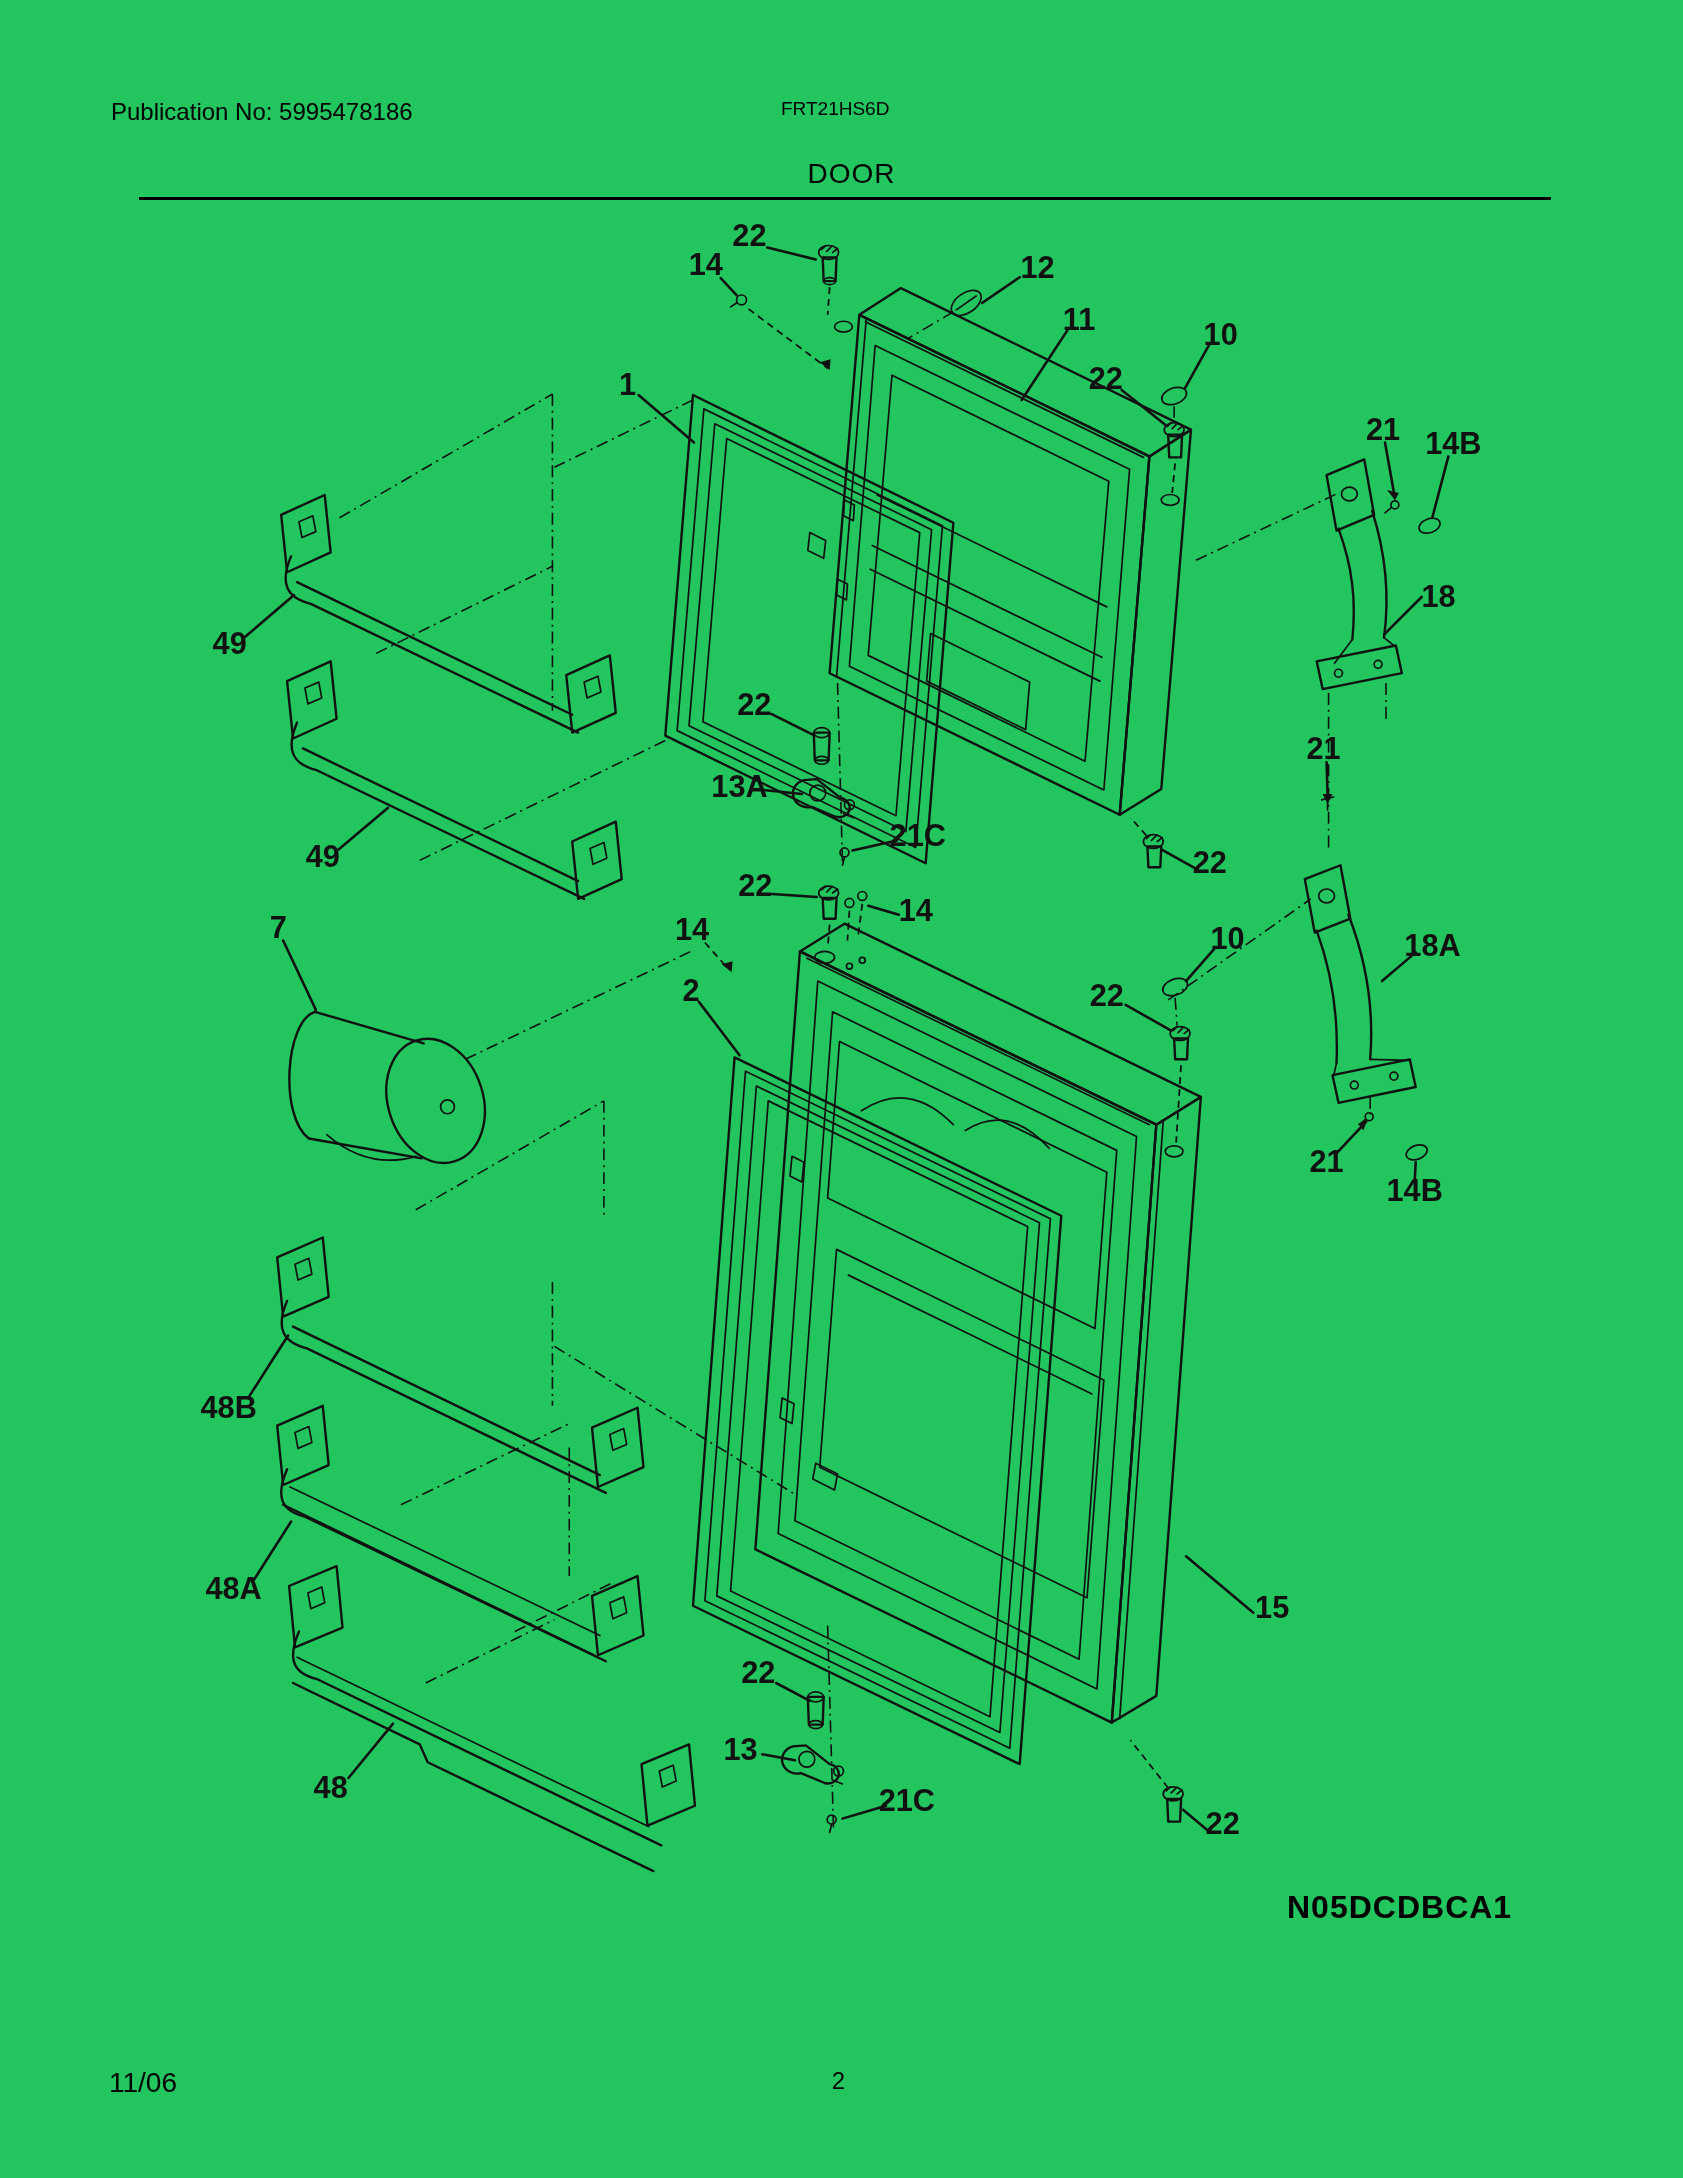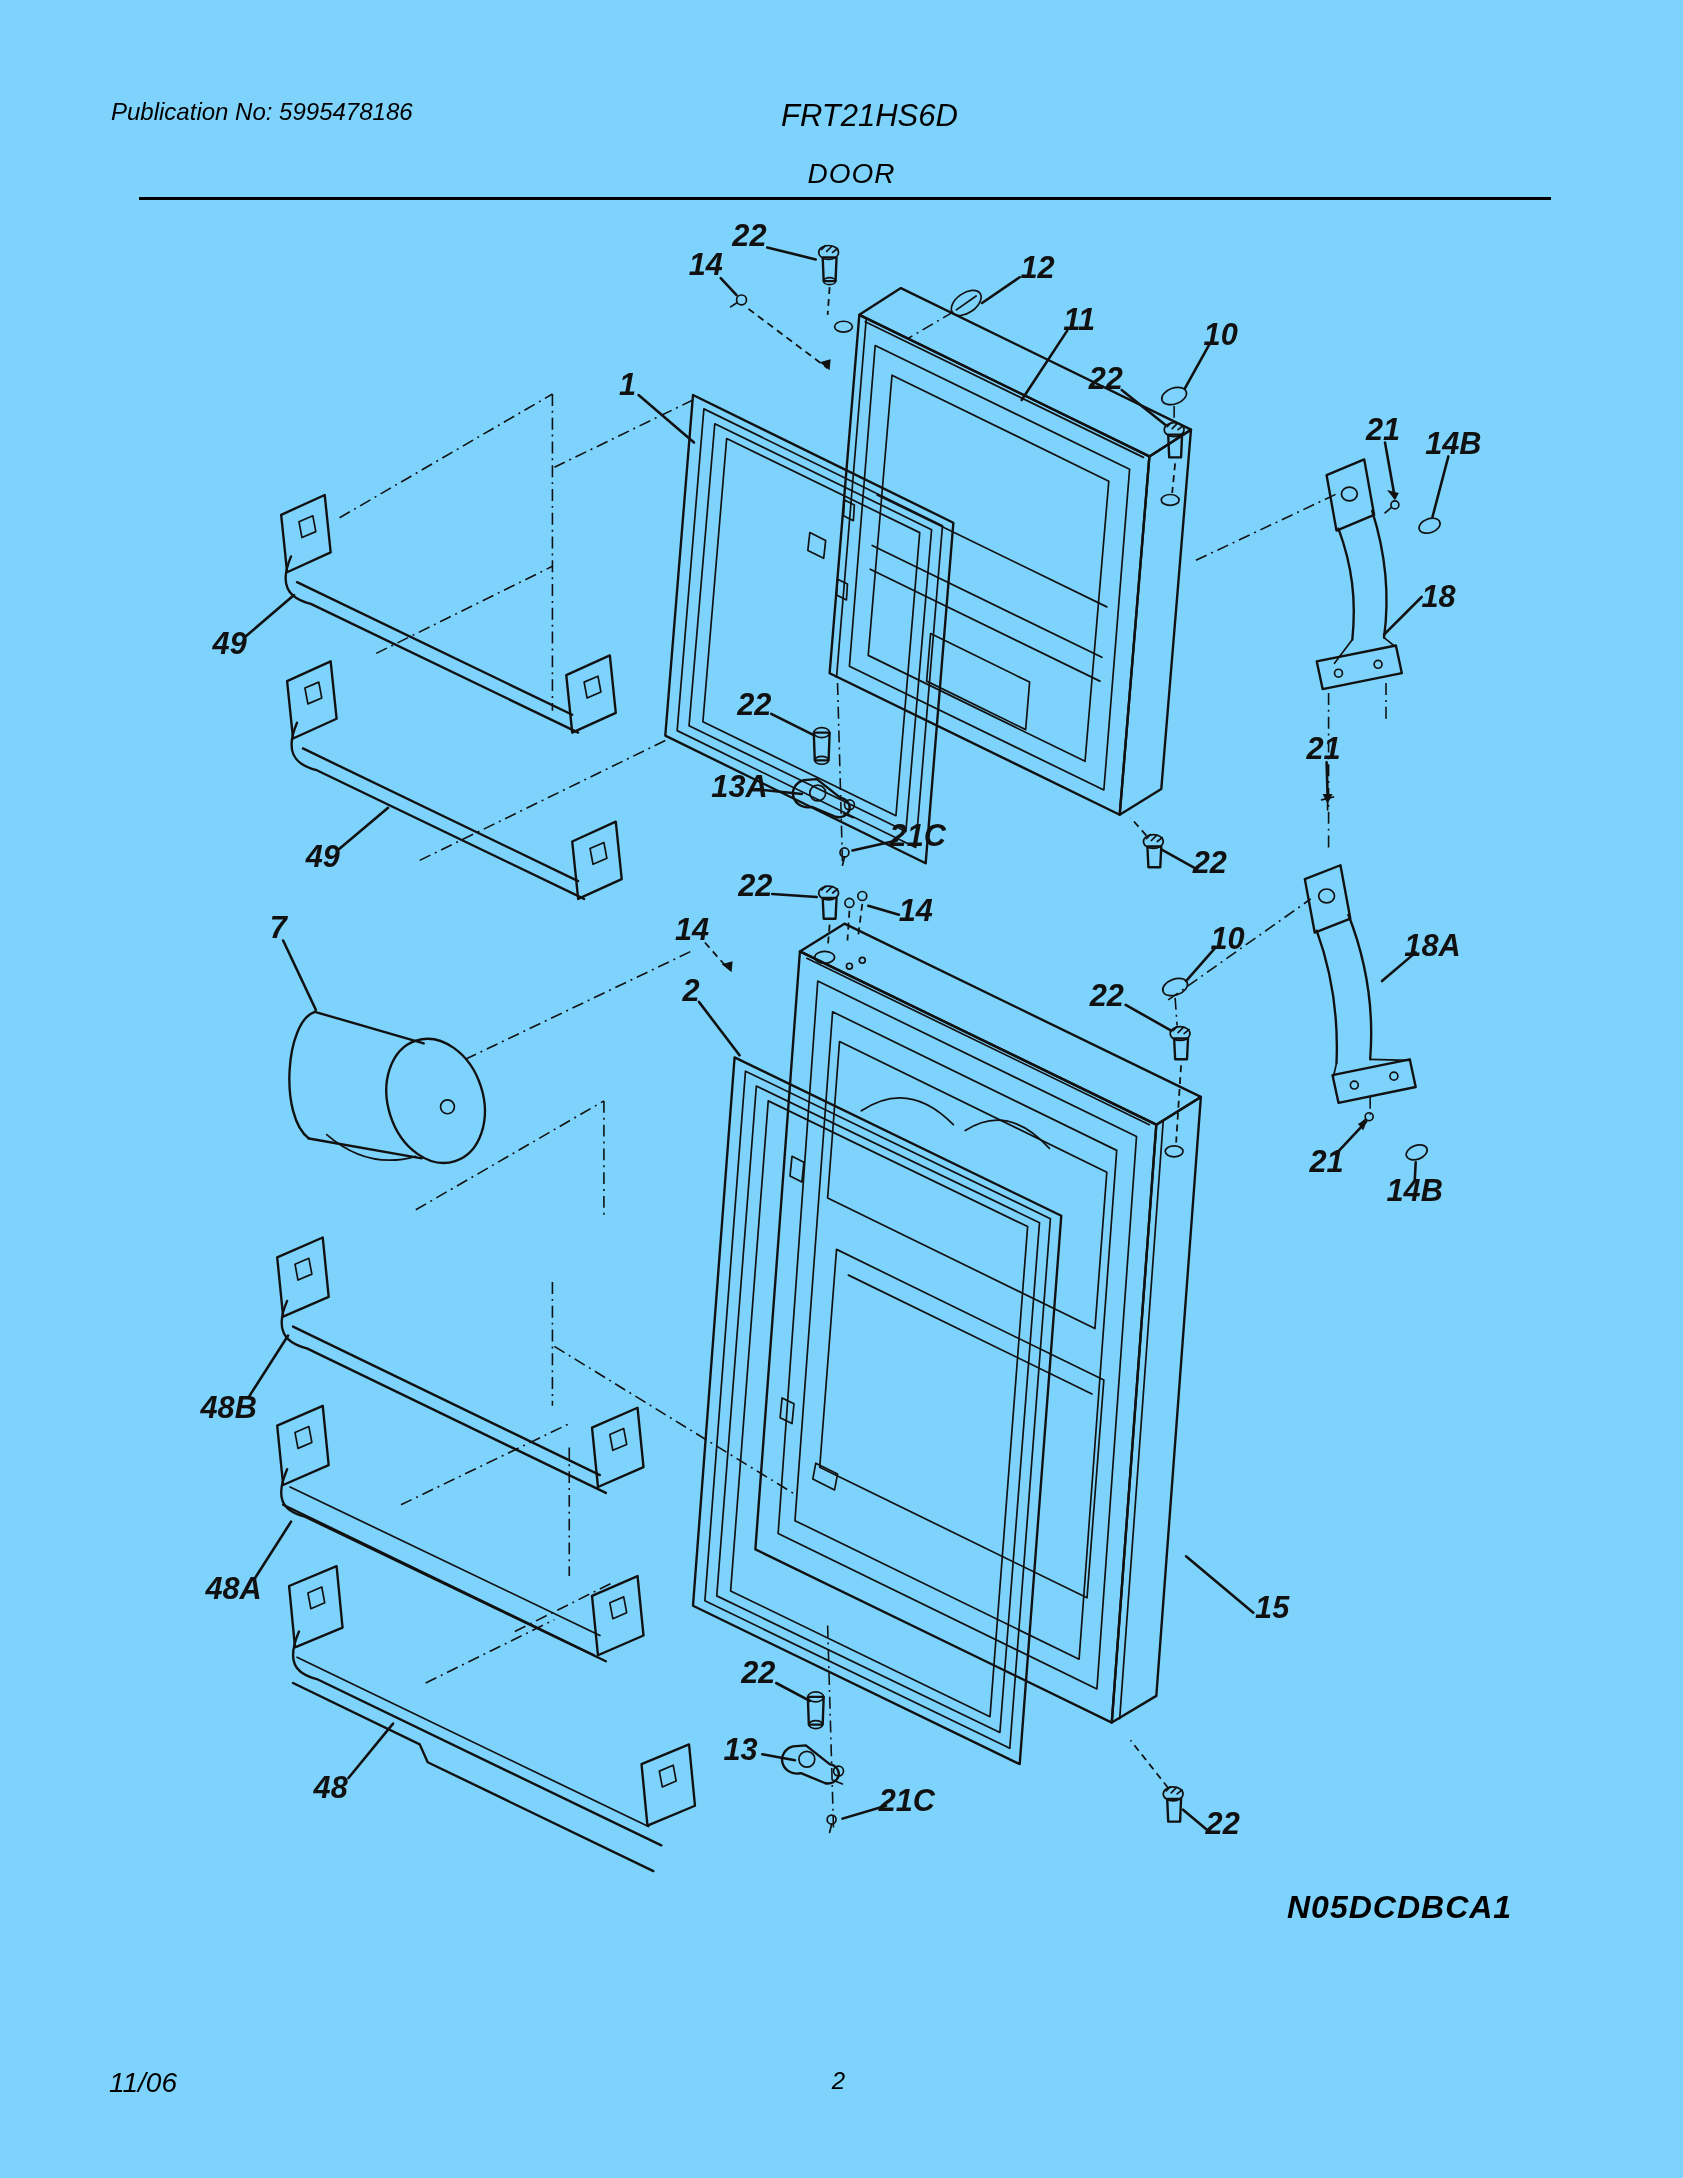--- a/index.html
+++ b/index.html
@@ -1,20 +1,20 @@
 <!DOCTYPE html>
 <html><head>
 <meta charset="utf-8">
 <style>
   html,body{margin:0;padding:0;background:#e8e8e8;}
-  #page{position:relative;width:1683px;height:2178px;background:#7dd3fc;
-        font-family:"Liberation Sans", sans-serif;color:#000;overflow:hidden;font-style:italic;}
+  #page{position:relative;width:1683px;height:2178px;background:#22c55e;
+        font-family:"Liberation Sans", sans-serif;color:#000;overflow:hidden;}
   .hdr{position:absolute;white-space:nowrap;}
   #pub{left:111px;top:98px;font-size:24px;}
-  #model{left:781px;top:98px;font-size:31px;}
+  #model{left:781px;top:98px;font-size:19px;}
   #title{left:0;top:158px;width:1703px;text-align:center;font-size:28px;letter-spacing:1px;}
   #rule{position:absolute;left:139px;top:197px;width:1412px;height:3px;background:#000;}
   #drawnum{left:1287px;top:1889px;font-size:32px;font-weight:bold;letter-spacing:1px;}
   #date{left:109px;top:2067px;font-size:28px;}
   #pageno{left:0;top:2067px;width:1677px;text-align:center;font-size:24px;}
   svg{position:absolute;left:0;top:0;}
   .ln{fill:none;stroke:#111;stroke-width:2.4;stroke-linejoin:round;stroke-linecap:round;}
   .thin{fill:none;stroke:#111;stroke-width:1.7;stroke-linejoin:round;stroke-linecap:round;}
   .lead{fill:none;stroke:#111;stroke-width:2.6;stroke-linecap:round;}
   .dd{fill:none;stroke:#111;stroke-width:1.6;stroke-dasharray:12 5 2 5;}

